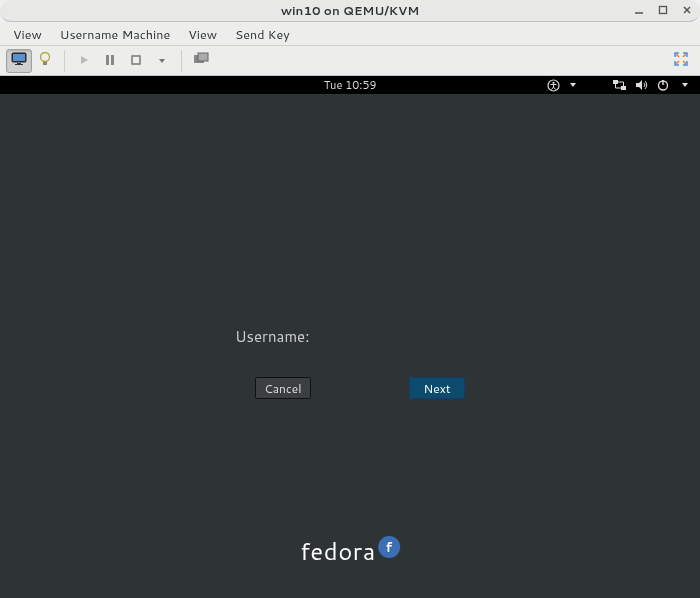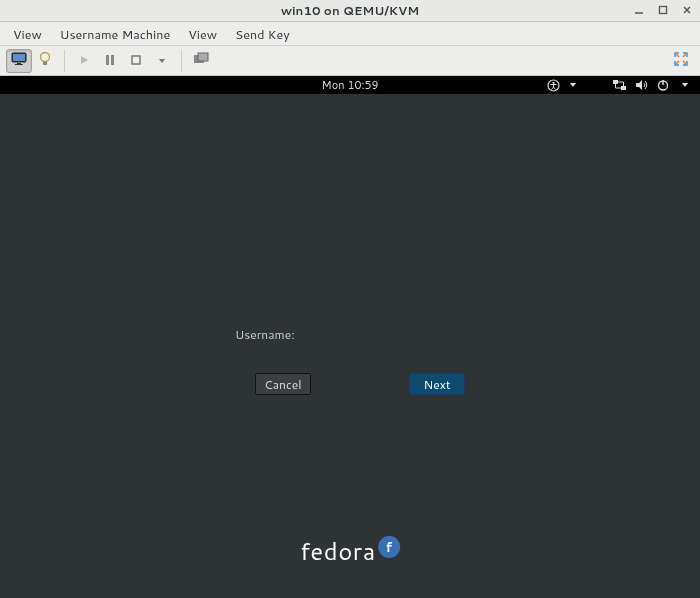--- a/index.html
+++ b/index.html
@@ -12,20 +12,21 @@
   position: relative;
 }
 .titlebar {
   height: 22px;
   background: #e8e8e7;
   display: flex;
   align-items: center;
   justify-content: center;
   position: relative;
   border-bottom: 1px solid #c0c0c0;
+  border-radius: 11px;
 }
 .titlebar-title { font-weight: bold; font-size: 12px; color: #2e3436; }
 .titlebar-buttons {
   position: absolute; right: 6px; top: 3px;
   display: flex; gap: 10px;
 }
 .titlebar-btn {
   width: 14px; height: 14px;
   display: flex; align-items: center; justify-content: center;
   color: #555; cursor: pointer;
@@ -102,21 +103,21 @@
 }
 .tray-icon { width: 14px; height: 14px; color: #ddd; display: flex; align-items: center; justify-content: center;}
 .login-area {
   position: absolute;
   left: 50%; top: 250px;
   transform: translateX(-50%);
   width: 230px;
   display: flex; flex-direction: column;
   color: #ddd;
 }
-.login-label { font-size: 12px; margin-bottom: 6px; color: #ccc; }
+.login-label { font-size: 15px; margin-bottom: 6px; color: #ccc; }
 .login-input-wrap {
   background: rgba(0,0,0,0.25);
   border: 1px solid #000;
   border-radius: 2px;
   height: 24px;
   display: flex; align-items: center;
   padding: 0 6px;
 }
 .login-input {
   background: transparent;
@@ -277,21 +278,21 @@
       <svg width="16" height="16" viewBox="0 0 16 16">
         <path d="M2 6 L2 2 L6 2 M10 2 L14 2 L14 6 M14 10 L14 14 L10 14 M6 14 L2 14 L2 10" stroke="#4a90d9" stroke-width="1.5" fill="none"></path>
         <path d="M3 3 L6 6 M13 3 L10 6 M13 13 L10 10 M3 13 L6 10" stroke="#d97f3a" stroke-width="1.5"></path>
       </svg>
     </span>
   </div>
 </div>
 
 <div class="guest-screen">
   <div class="gnome-topbar">
-    <span class="gnome-clock">Mon 10:59</span>
+    <span class="gnome-clock">Tue 10:59</span>
     <div class="gnome-tray-left">
       <span class="tray-icon">
         <svg width="13" height="13" viewBox="0 0 13 13">
             <circle cx="6.5" cy="6.5" r="5.5" fill="none" stroke="#ddd" stroke-width="1.2"></circle>
             <circle cx="6.5" cy="3.8" r="1.1" fill="#ddd"></circle>
             <path d="M3.5 5.5 L9.5 5.5 M6.5 5.5 L6.5 8 M6.5 8 L4.5 10.5 M6.5 8 L8.5 10.5" stroke="#ddd" stroke-width="1"></path>
           </svg>
       </span>
       <span class="tray-icon">
         <svg width="8" height="8" viewBox="0 0 8 8">

